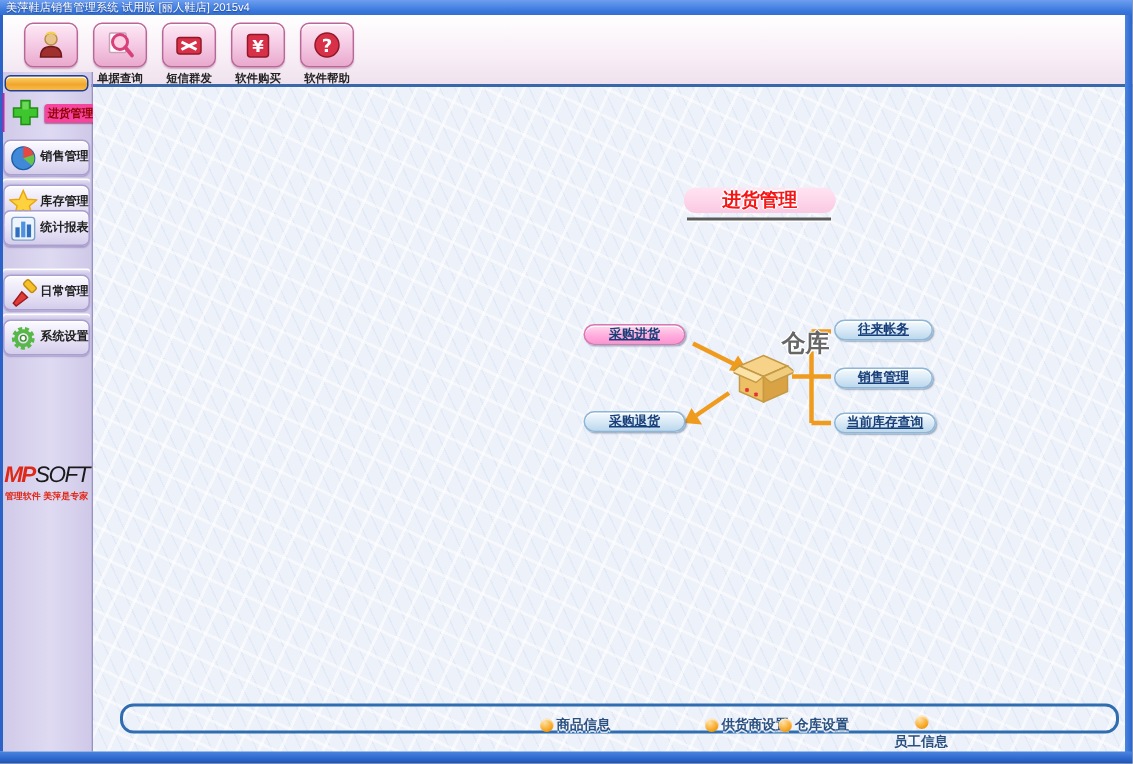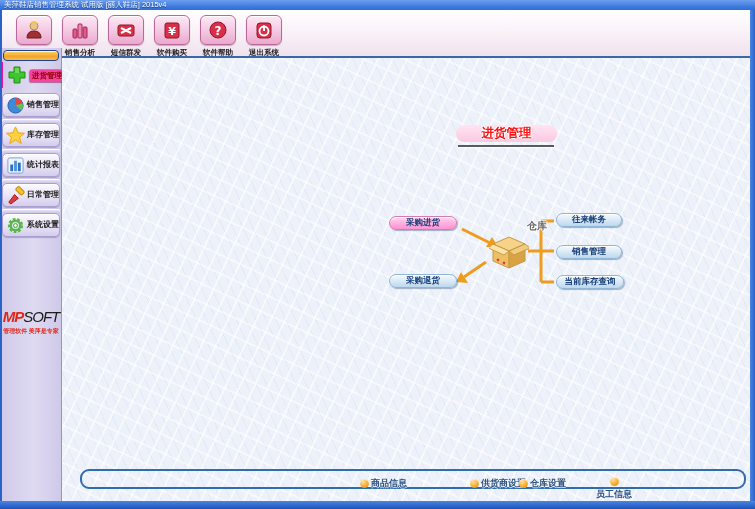--- a/index.html
+++ b/index.html
@@ -55,24 +55,24 @@
       repeating-linear-gradient(65deg, rgba(202,214,238,.28) 0 1px, transparent 1px 9px),
       #edf1f9;}
   .page-title{position:absolute;left:394px;top:67px;width:101px;height:17px;border-radius:8px;
     background:linear-gradient(180deg,#ffe4f2,#fbc9e3);display:flex;align-items:center;justify-content:center;
     font-size:12.5px;font-weight:bold;color:#f61414;
     text-shadow:1px 0 0 #fff,-1px 0 0 #fff,0 1px 0 #fff,0 -1px 0 #fff;}
   .title-underline{position:absolute;left:396px;top:87px;width:96px;height:2px;background:#5a5a5a;
     box-shadow:0 1px 0 rgba(255,255,255,.9);}
   .pill{position:absolute;height:14px;border-radius:7px;display:flex;align-items:center;justify-content:center;
     font-size:8.5px;font-weight:bold;color:#173e78;cursor:pointer;white-space:nowrap;
-    box-shadow:inset 0 1px 0 rgba(255,255,255,.9), 1px 1px 1px rgba(60,90,130,.45);box-sizing:border-box;}
+    box-shadow:inset 0 1px 0 rgba(255,255,255,.9), 1px 1px 1px rgba(60,90,130,.45);box-sizing:border-box;text-decoration:underline;}
   .pill-pink{background:linear-gradient(180deg,#ffd9ee 0%,#ffaede 55%,#ff93d2 100%);border:1px solid #d87ab2;}
   .pill-blue{background:linear-gradient(180deg,#f5fafd 0%,#d6e8f6 55%,#bcd8ec 100%);border:1px solid #8fb6d6;}
-  .wh-label{position:absolute;left:415px;top:161px;width:120px;text-align:center;font-size:10px;
+  .wh-label{position:absolute;left:415px;top:161px;width:120px;text-align:center;font-size:16px;
     font-weight:bold;color:#666;text-shadow:1px 0 0 #fff,-1px 0 0 #fff,0 1px 0 #fff,0 -1px 0 #fff;}
   .wh-box{position:absolute;left:427px;top:175px;width:40px;height:38px;}
   .diagram-svg{position:absolute;left:318px;top:151px;width:260px;height:95px;}
   
   .bottom-bar{position:absolute;left:18px;top:411px;width:666px;height:20px;border:2px solid #2f6cb0;
     border-radius:9px;box-sizing:border-box;}
   .blink{position:absolute;top:6px;height:13px;display:flex;align-items:center;gap:2px;cursor:pointer;}
   .ball{width:9px;height:9px;border-radius:50%;flex:none;
     background:radial-gradient(circle at 35% 30%, #ffe0a0, #f59d10 70%, #c97a07);
     box-shadow:inset 0 1px 1px rgba(255,255,255,.7);}
@@ -101,26 +101,26 @@
             <circle cx="11" cy="7" r="4" fill="#e8c48a" stroke="#b98c4a"></circle>
             <path d="M4,19 q0,-7 7,-7 q7,0 7,7 z" fill="#a03030" stroke="#701818"></path>
             <path d="M7,5 q4,-3 8,0 l-1,-2 q-3,-2 -6,0 z" fill="#f2d24e"></path>
           </svg>
       </div>
       <div class="tb-label">换班管理</div>
     </div>
     <div class="tb-btn">
       <div class="tb-ico">
         <svg width="22" height="22" viewBox="0 0 22 22">
-            <rect x="4" y="10" width="4" height="9" rx="1" fill="#e05a8a" stroke="#a02858"></rect>
-            <rect x="9" y="5" width="4" height="14" rx="1" fill="#ef88ac" stroke="#a02858"></rect>
-            <rect x="14" y="8" width="4" height="11" rx="1" fill="#e05a8a" stroke="#a02858"></rect>
-          </svg>
-      </div>
-      <div class="tb-label">销售分析</div>
+            <rect x="4" y="3" width="11" height="13" rx="1" fill="#fff" stroke="#c8a0b8"></rect>
+            <circle cx="11" cy="9" r="5" fill="#fbd0e4" stroke="#d8407a" stroke-width="2"></circle>
+            <line x1="14.5" y1="12.5" x2="19" y2="18" stroke="#d8407a" stroke-width="2.5" stroke-linecap="round"></line>
+          </svg>
+      </div>
+      <div class="tb-label">单据查询</div>
     </div>
     <div class="tb-btn">
       <div class="tb-ico">
         <svg width="22" height="22" viewBox="0 0 22 22">
             <rect x="3" y="6" width="16" height="11" rx="2" fill="#d83048" stroke="#901828"></rect>
             <line x1="6" y1="9" x2="16" y2="14" stroke="#fff" stroke-width="2"></line>
             <line x1="16" y1="9" x2="6" y2="14" stroke="#fff" stroke-width="2"></line>
           </svg>
       </div>
       <div class="tb-label">短信群发</div>
@@ -135,30 +135,20 @@
       <div class="tb-label">软件购买</div>
     </div>
     <div class="tb-btn">
       <div class="tb-ico">
         <svg width="22" height="22" viewBox="0 0 22 22">
             <circle cx="11" cy="11" r="8" fill="#d83048" stroke="#901828"></circle>
             <text x="11" y="15.5" font-size="12" font-weight="bold" fill="#fff" text-anchor="middle" font-family="DejaVu Sans">?</text>
           </svg>
       </div>
       <div class="tb-label">软件帮助</div>
-    </div>
-    <div class="tb-btn">
-      <div class="tb-ico">
-        <svg width="22" height="22" viewBox="0 0 22 22">
-            <rect x="4" y="4" width="14" height="15" rx="3" fill="#d83048" stroke="#901828"></rect>
-            <circle cx="11" cy="12" r="4.5" fill="none" stroke="#fff" stroke-width="1.8"></circle>
-            <line x1="11" y1="6.5" x2="11" y2="12" stroke="#fff" stroke-width="2"></line>
-          </svg>
-      </div>
-      <div class="tb-label">退出系统</div>
     </div>
   </div>
 
   <div class="sidebar">
     <div class="sb-topbar"></div>
 
     <div class="sb-active">
       <div class="sb-active-stripe"></div>
       <span class="sb-ico plus">
         <svg width="20" height="20" viewBox="0 0 20 20">
@@ -184,21 +174,21 @@
     <div class="sb-item" style="top:75px;">
       <span class="sb-ico">
         <svg width="19" height="19" viewBox="0 0 20 20">
             <polygon points="10,1 12.8,7.2 19.5,7.6 14.3,11.9 16.1,18.5 10,14.7 3.9,18.5 5.7,11.9 0.5,7.6 7.2,7.2" fill="#fdd23e" stroke="#e8a612"></polygon>
           </svg>
       </span>
       <span class="sb-label">库存管理</span>
     </div>
     <div class="sb-div" style="top:101px;"></div>
 
-    <div class="sb-item" style="top:105px;font-family:Liberation Serif, serif;">
+    <div class="sb-item" style="top:92px;font-family:Liberation Serif, serif;">
       <span class="sb-ico">
         <svg width="19" height="19" viewBox="0 0 20 20">
             <rect x="2" y="2" width="16" height="16" rx="2" fill="#eef4fb" stroke="#7aa0c8"></rect>
             <rect x="4.5" y="9" width="3" height="7" fill="#2f6fc0"></rect>
             <rect x="8.5" y="5" width="3" height="11" fill="#4f93e0"></rect>
             <rect x="12.5" y="7" width="3" height="9" fill="#2f6fc0"></rect>
           </svg>
       </span>
       <span class="sb-label">统计报表</span>
     </div>

